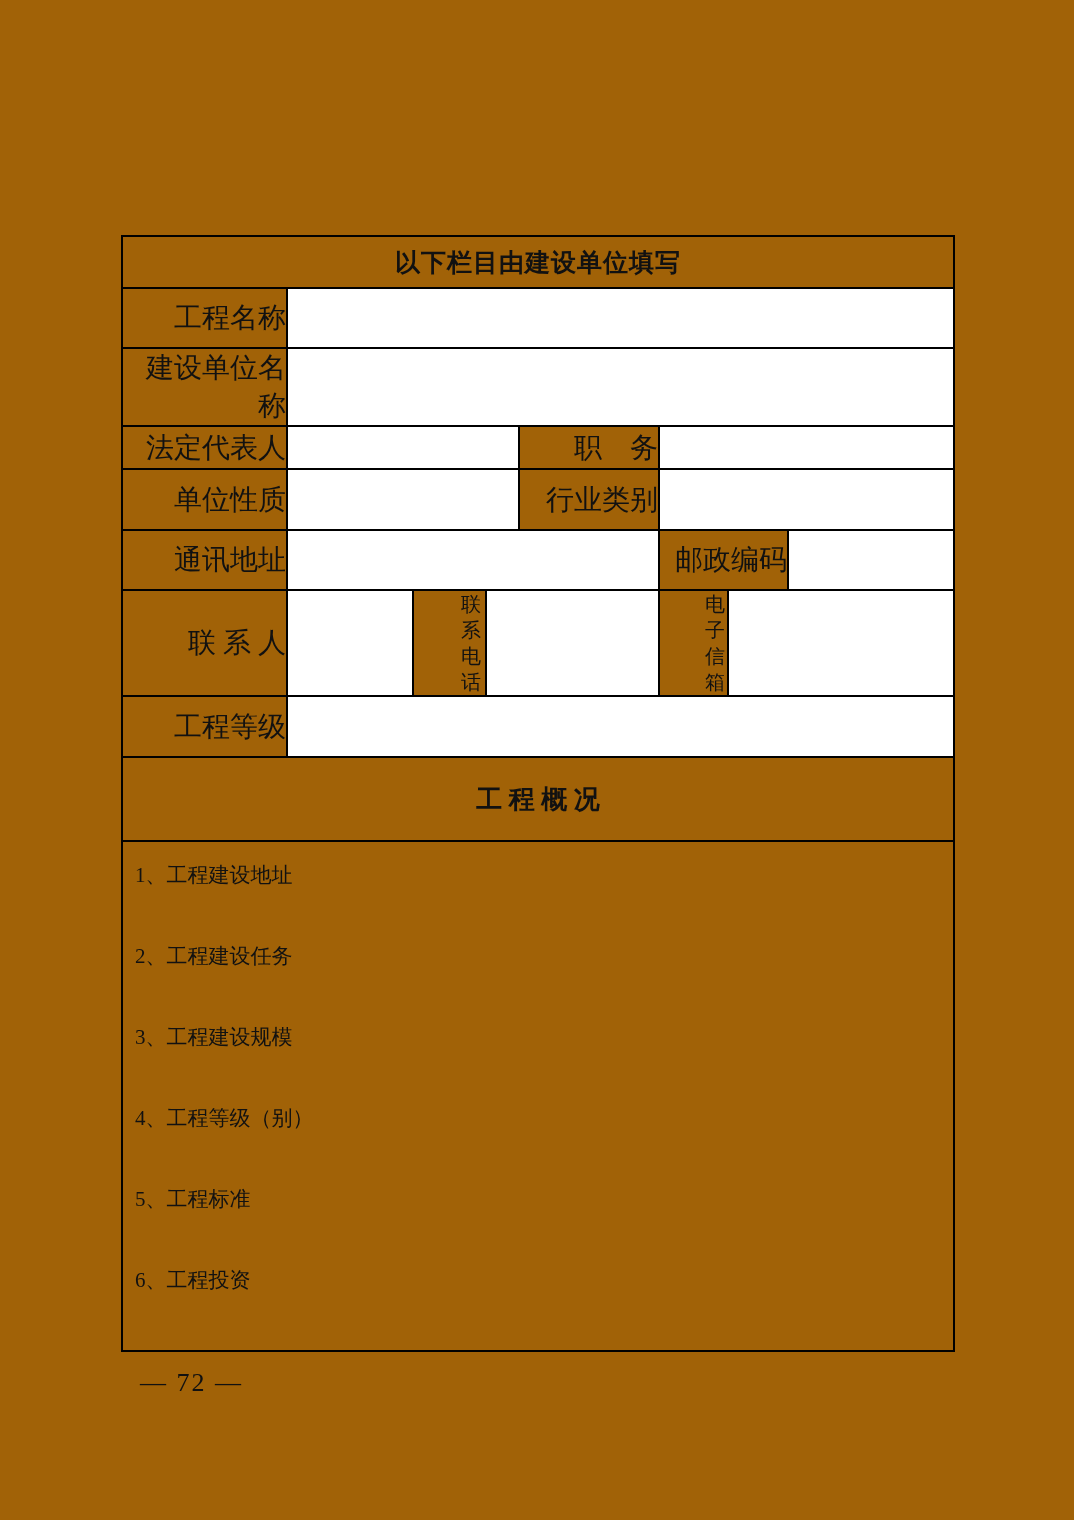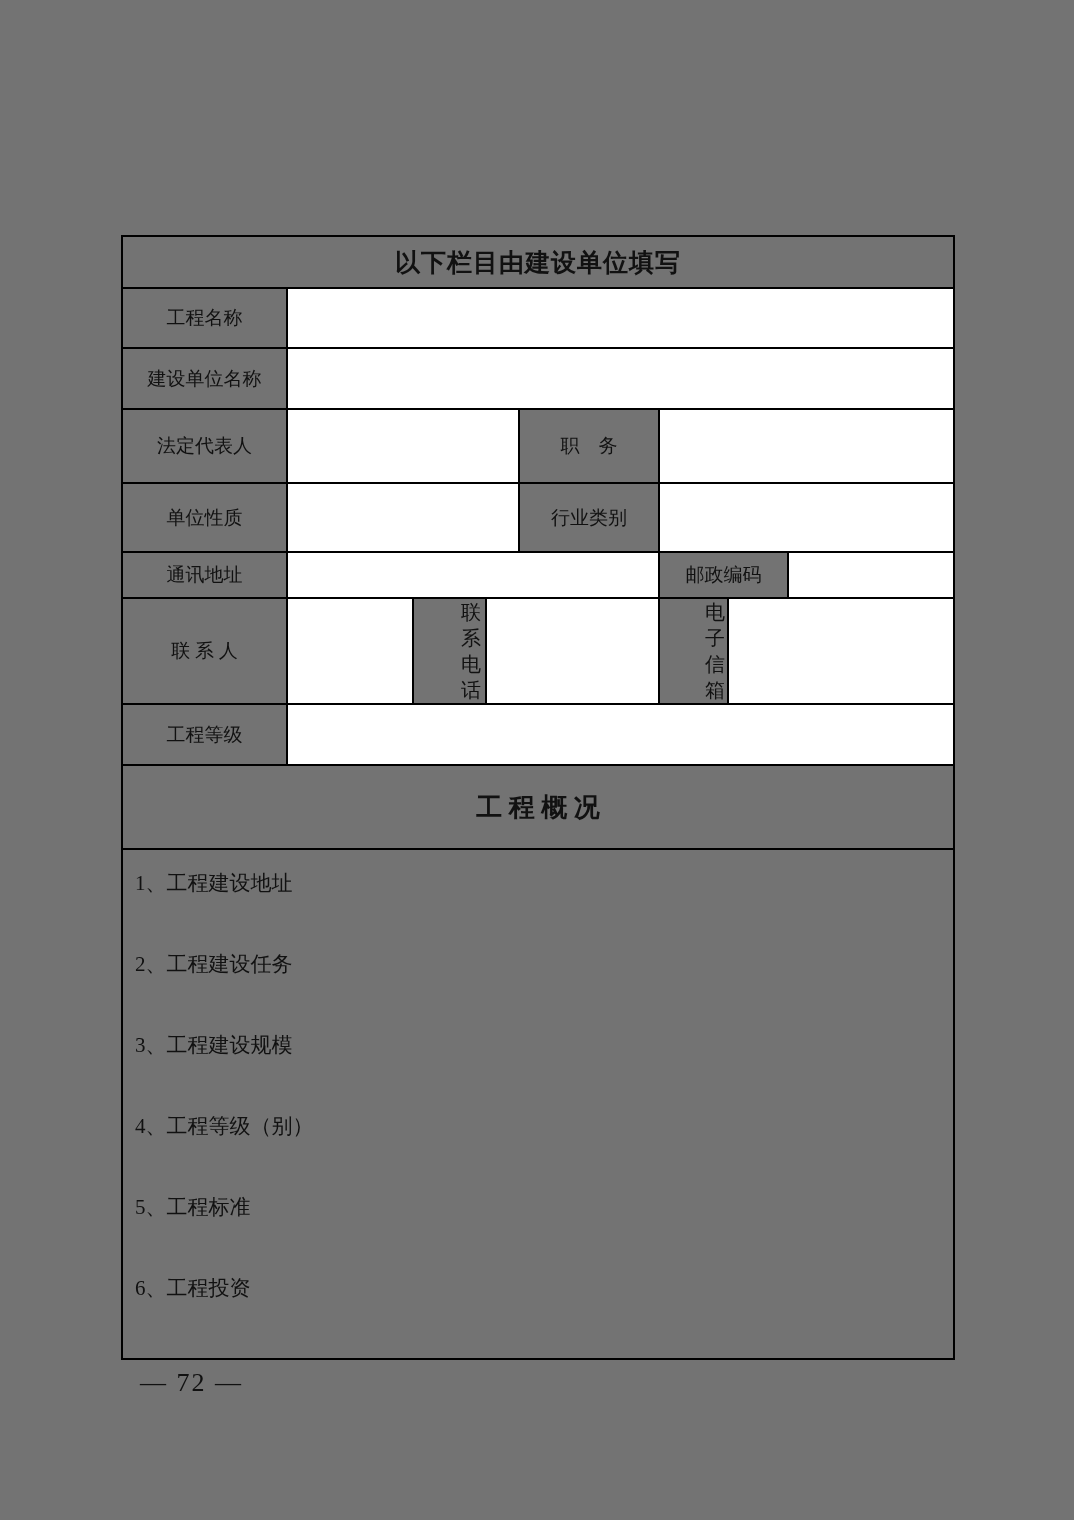--- a/index.html
+++ b/index.html
@@ -4,21 +4,21 @@
 <style>
   * { box-sizing: border-box; }
   html, body {
     margin: 0; padding: 0;
     width: 1074px; height: 1520px;
     background: #ffffff;
     font-family: "Liberation Serif", "DejaVu Serif", serif;
     color: #111111;
     position: relative;
   }
-  .sheet { position: absolute; inset: 0; background: #737373; }
+  .sheet { position: absolute; inset: 0; background: #a16207; }
 
   table.form-table {
     position: absolute;
     left: 121px; top: 235px;
     width: 832px;
     border-collapse: collapse;
     table-layout: fixed;
   }
   td {
     border: 2px solid #000000;
@@ -27,22 +27,22 @@
     overflow: hidden;
   }
   .title-cell {
     text-align: center;
     font-family: "Liberation Sans", "DejaVu Sans", sans-serif;
     font-weight: bold;
     font-size: 25px;
     letter-spacing: 1px;
   }
   .label-cell {
-    text-align: center;
-    font-size: 19px;
+    text-align: right;
+    font-size: 28px;
   }
   .multiline {
     white-space: pre-line;
     text-align: center;
     font-size: 20px;
     line-height: 26px;
     padding-left: 43px;
   }
   .blank-cell { background: #ffffff; }
   .overview-title-cell {
@@ -92,35 +92,35 @@
     <tr style="height:60px">
       <td class="label-cell">工程名称</td>
       <td colspan="7" class="blank-cell"></td>
     </tr>
 
     <tr style="height:61px">
       <td class="label-cell">建设单位名称</td>
       <td colspan="7" class="blank-cell"></td>
     </tr>
 
-    <tr style="height:74px">
+    <tr style="height:43px">
       <td class="label-cell">法定代表人</td>
       <td colspan="3" class="blank-cell"></td>
       <td class="label-cell">职　务</td>
       <td colspan="3" class="blank-cell"></td>
     </tr>
 
-    <tr style="height:69px">
+    <tr style="height:61px">
       <td class="label-cell">单位性质</td>
       <td colspan="3" class="blank-cell"></td>
       <td class="label-cell">行业类别</td>
       <td colspan="3" class="blank-cell"></td>
     </tr>
 
-    <tr style="height:46px">
+    <tr style="height:60px">
       <td class="label-cell">通讯地址</td>
       <td colspan="4" class="blank-cell"></td>
       <td colspan="2" class="label-cell">邮政编码</td>
       <td class="blank-cell"></td>
     </tr>
 
     <tr style="height:62px">
       <td class="label-cell">联 系 人</td>
       <td class="blank-cell"></td>
       <td class="multiline">联系

